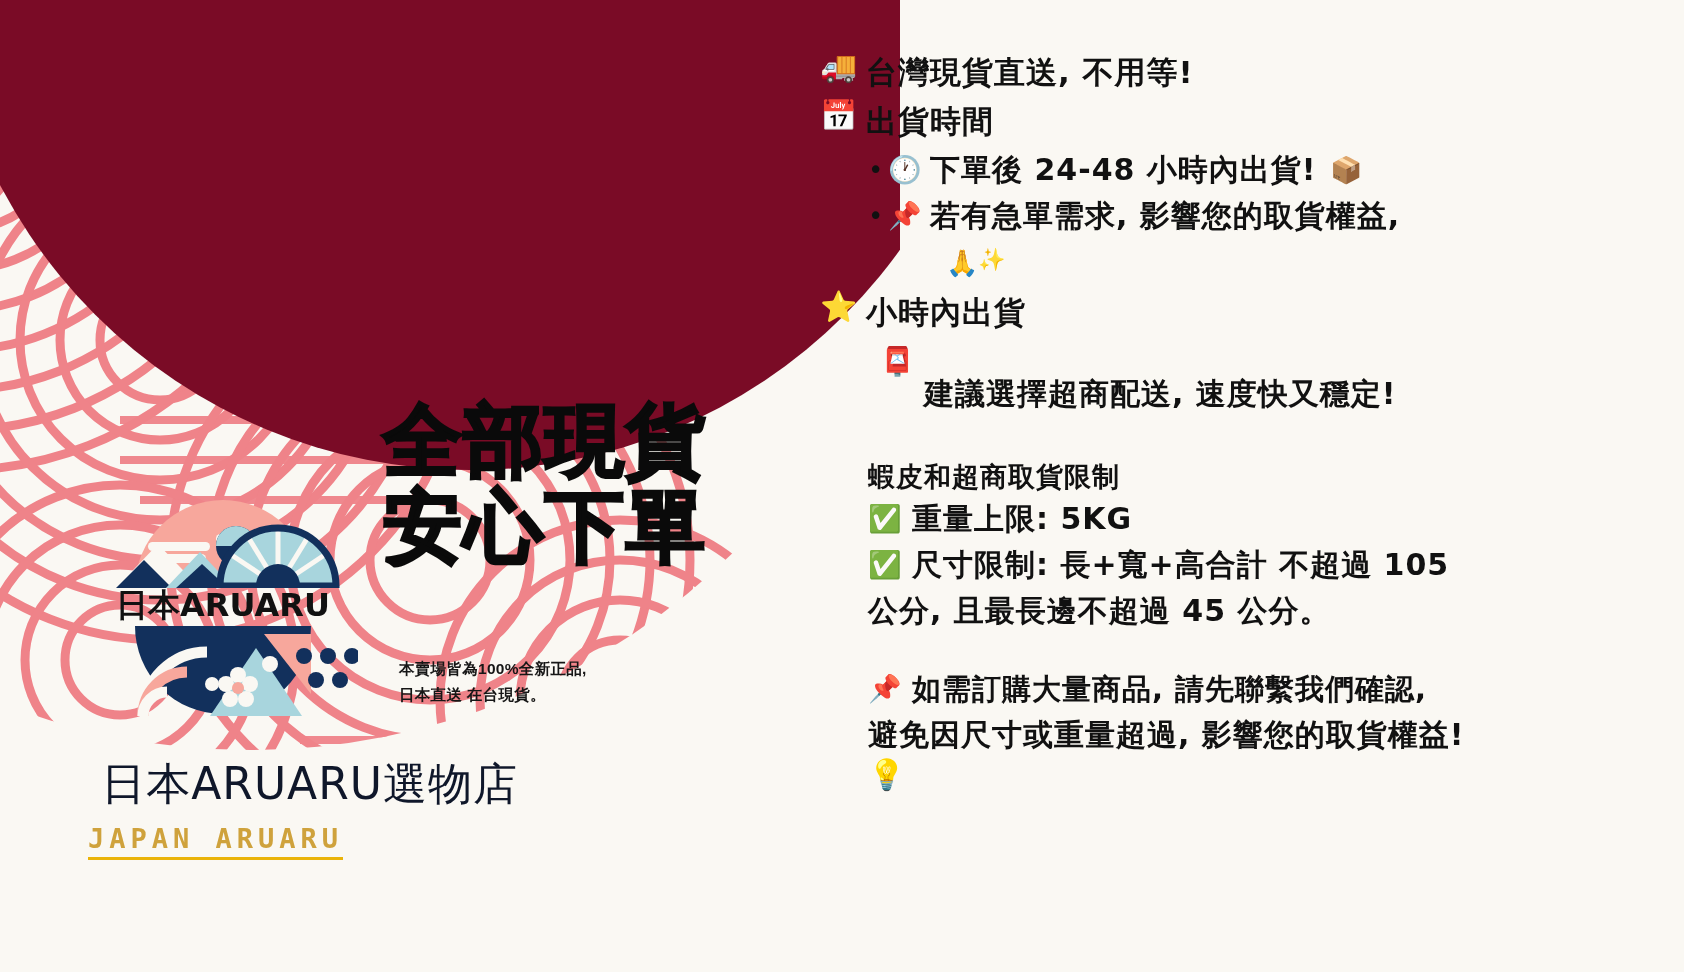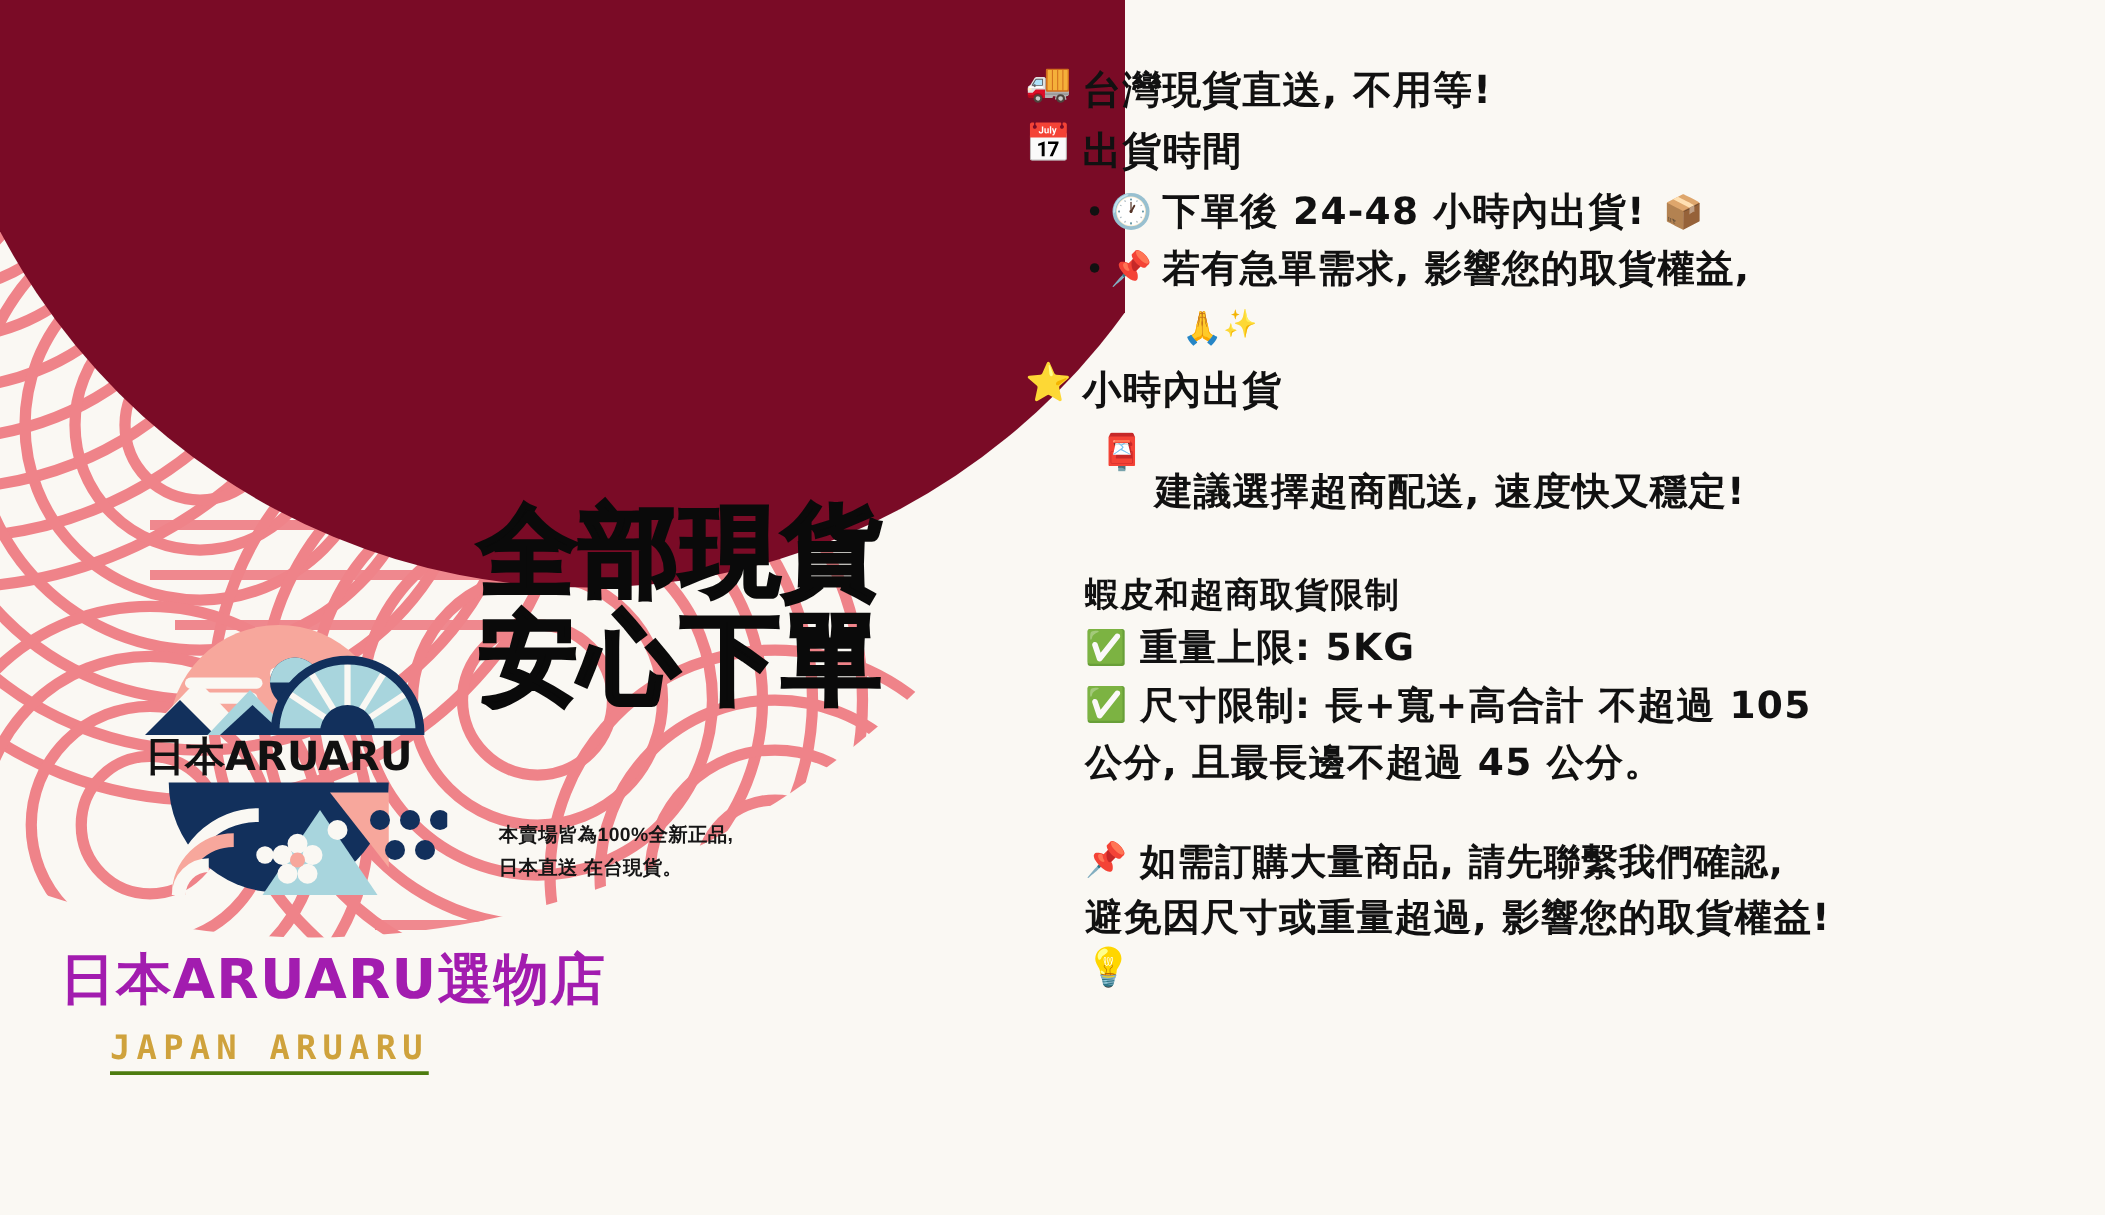--- a/index.html
+++ b/index.html
@@ -64,34 +64,35 @@
   
   #brand {
     position:absolute;
     left:48px; top:757px;
     width:470px;
   }
   #brand-cn {
     font-family:"DejaVu Sans","Liberation Sans",sans-serif;
     font-size:44px;
     line-height:54px;
-    font-weight:bold;
-    color:#a21caf;
+    font-weight:normal;
+    color:#0f172a;
     letter-spacing:1px;
     white-space:nowrap;
+    text-align:right;
   }
   #brand-en {
     margin-top:12px;
     margin-left:40px;
     font-family:"DejaVu Sans Mono","Liberation Mono",monospace;
     font-size:27px;
     font-weight:bold;
     color:#cfa23c;
     letter-spacing:5px;
-    border-bottom:3px solid #4d7c0f;
+    border-bottom:3px solid #eab308;
     display:inline-block;
     padding-bottom:3px;
     white-space:nowrap;
   }
 
   
   #info {
     position:absolute;
     left:820px; top:52px;
     width:840px;

